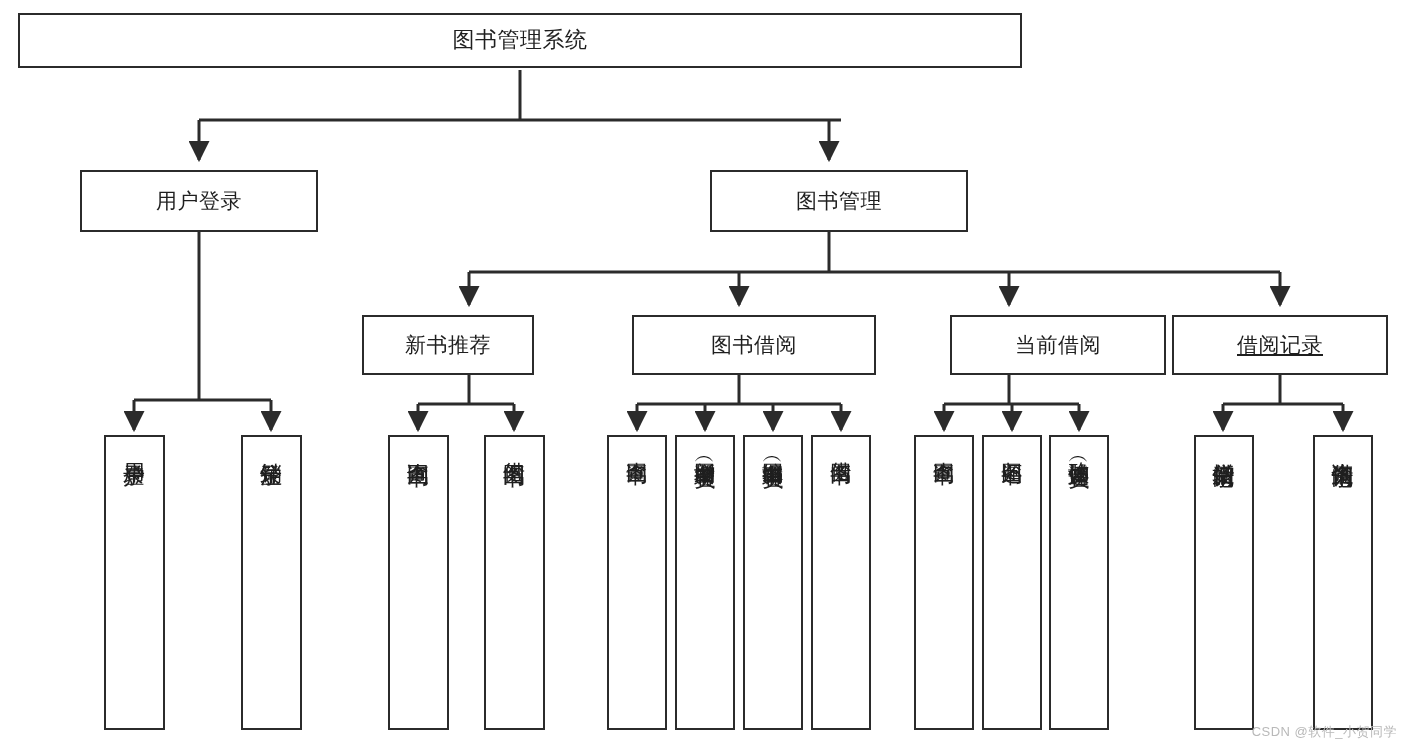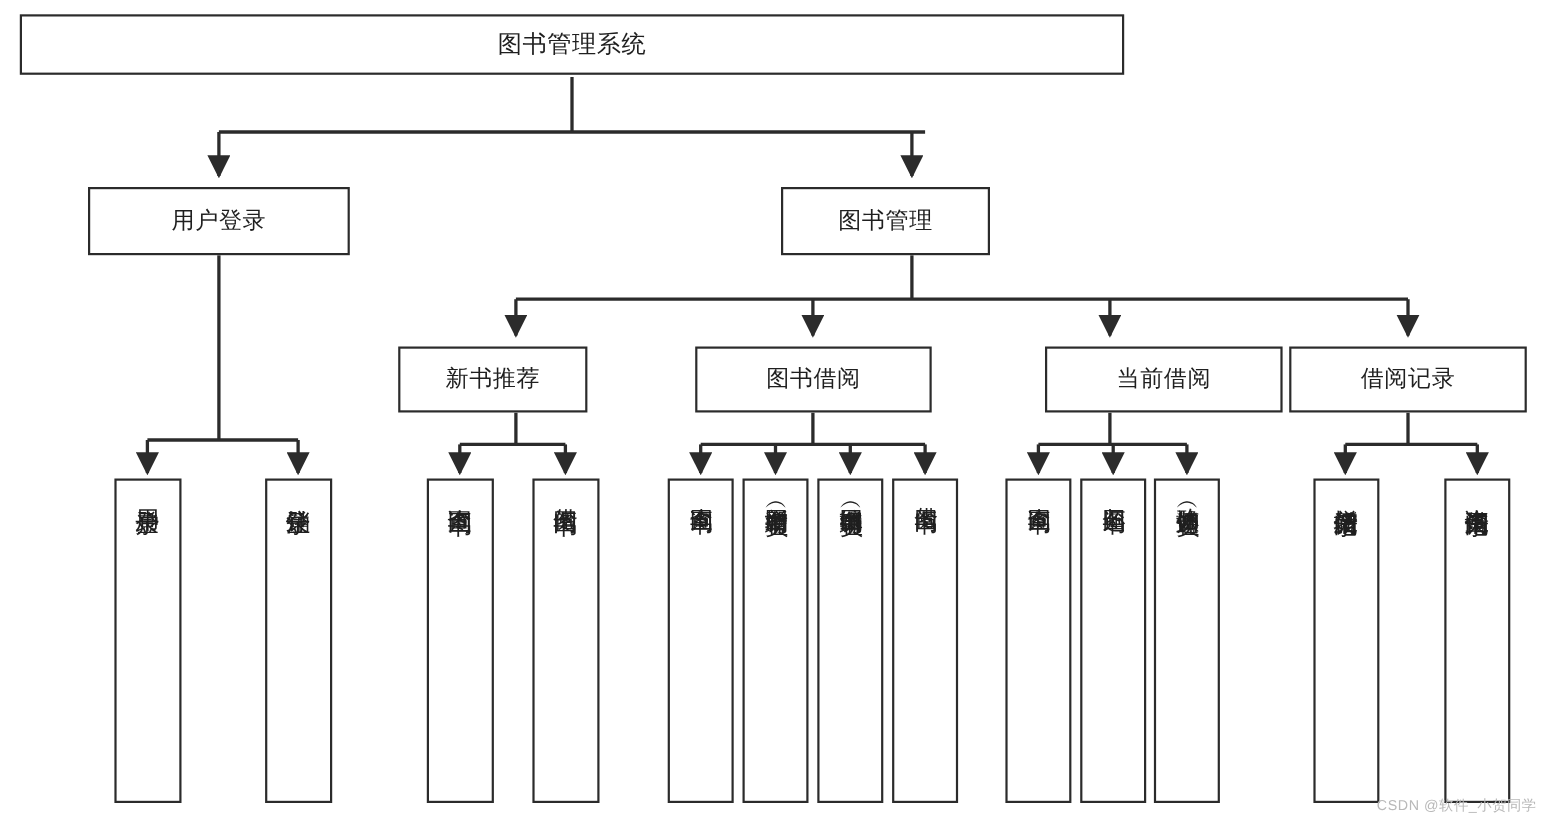--- a/index.html
+++ b/index.html
@@ -129,37 +129,37 @@
   </svg>
 
   <div class="node horiz root" style="left:18px; top:13px; width:1004px; height:55px;">
     <span>图书管理系统</span>
   </div>
 
   <div class="node horiz" style="left:80px; top:170px; width:238px; height:62px;">
     <span>用户登录</span>
   </div>
 
-  <div class="node horiz" style="left:710px; top:170px; width:190px; height:62px;">
+  <div class="node horiz" style="left:710px; top:170px; width:258px; height:62px;">
     <span>图书管理</span>
   </div>
 
   <div class="node horiz" style="left:362px; top:315px; width:172px; height:60px;">
     <span>新书推荐</span>
   </div>
 
-  <div class="node horiz" style="left:632px; top:315px; width:215px; height:60px;">
+  <div class="node horiz" style="left:632px; top:315px; width:244px; height:60px;">
     <span>图书借阅</span>
   </div>
 
   <div class="node horiz" style="left:902px; top:315px; width:216px; height:60px;margin-left:48px;">
     <span>当前借阅</span>
   </div>
 
-  <div class="node horiz" style="left:1172px; top:315px; width:216px; height:60px;">
+  <div class="node horiz" style="left:1172px; top:315px; width:216px; height:60px;text-decoration:underline;">
     <span>借阅记录</span>
   </div>
 
   <div class="node vert wide" style="left:104px; top:435px; width:61px; height:295px;">
     <span class="vtext">用户登录</span>
   </div>
 
   <div class="node vert wide" style="left:241px; top:435px; width:61px; height:295px;">
     <span class="vtext">注销登录</span>
   </div>

